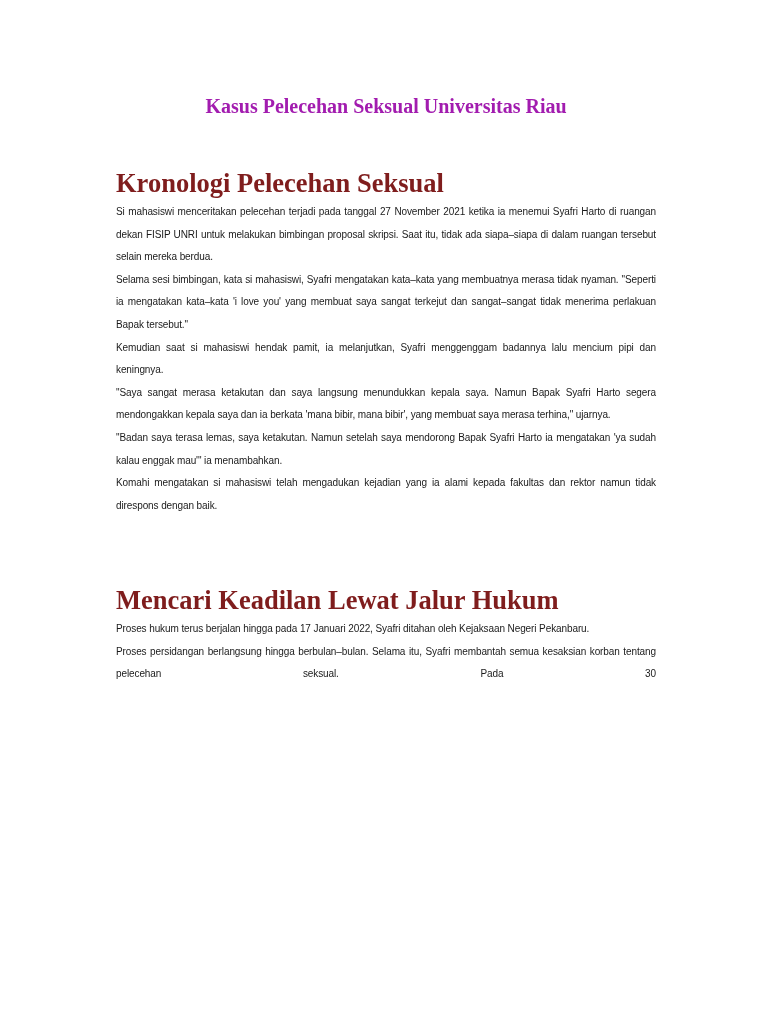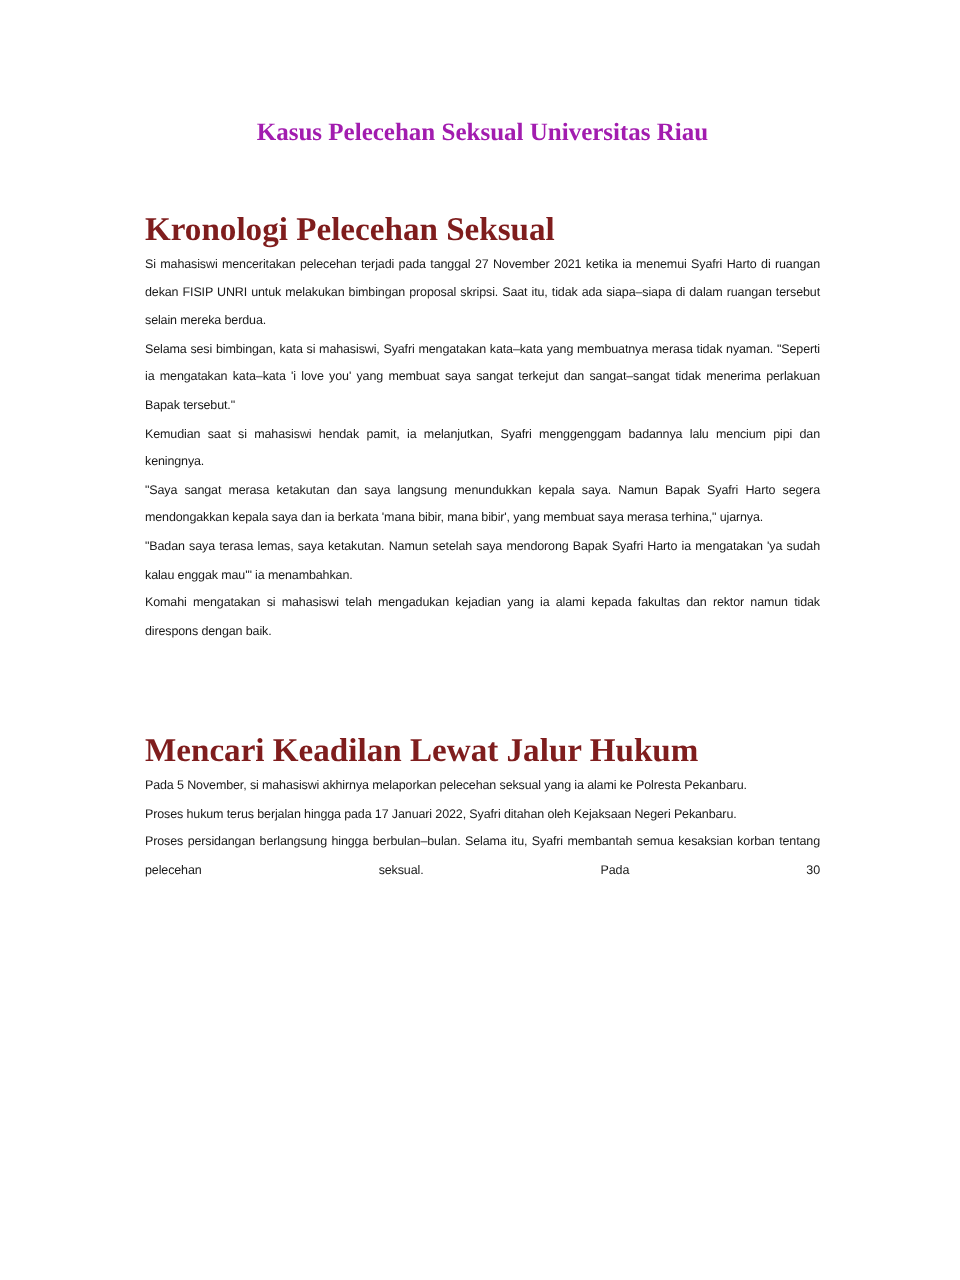--- a/index.html
+++ b/index.html
@@ -71,17 +71,16 @@
     <p class="para">Si mahasiswi menceritakan pelecehan terjadi pada tanggal 27 November 2021 ketika ia menemui Syafri Harto di ruangan dekan FISIP UNRI untuk melakukan bimbingan proposal skripsi. Saat itu, tidak ada siapa–siapa di dalam ruangan tersebut selain mereka berdua.</p>
     <p class="para">Selama sesi bimbingan, kata si mahasiswi, Syafri mengatakan kata–kata yang membuatnya merasa tidak nyaman. "Seperti ia mengatakan kata–kata 'i love you' yang membuat saya sangat terkejut dan sangat–sangat tidak menerima perlakuan Bapak tersebut."</p>
     <p class="para">Kemudian saat si mahasiswi hendak pamit, ia melanjutkan, Syafri menggenggam badannya lalu mencium pipi dan keningnya.</p>
     <p class="para">"Saya sangat merasa ketakutan dan saya langsung menundukkan kepala saya. Namun Bapak Syafri Harto segera mendongakkan kepala saya dan ia berkata 'mana bibir, mana bibir', yang membuat saya merasa terhina," ujarnya.</p>
     <p class="para">"Badan saya terasa lemas, saya ketakutan. Namun setelah saya mendorong Bapak Syafri Harto ia mengatakan 'ya sudah kalau enggak mau'" ia menambahkan.</p>
     <p class="para">Komahi mengatakan si mahasiswi telah mengadukan kejadian yang ia alami kepada fakultas dan rektor namun tidak direspons dengan baik.</p>
   </div>
 
   <div class="section section-2">
     <h2 class="section-heading">Mencari Keadilan Lewat Jalur Hukum</h2>
-    <p class="para">Pada 5 November, si mahasiswi akhirnya melaporkan pelecehan seksual yang ia alami ke Polresta Pekanbaru.</p>
     <p class="para">Proses hukum terus berjalan hingga pada 17 Januari 2022, Syafri ditahan oleh Kejaksaan Negeri Pekanbaru.</p>
     <p class="para last-para" style="text-align-last: justify;">Proses persidangan berlangsung hingga berbulan–bulan. Selama itu, Syafri membantah semua kesaksian korban tentang pelecehan seksual. Pada 30</p>
   </div>
 </div>
 
 </body></html>

